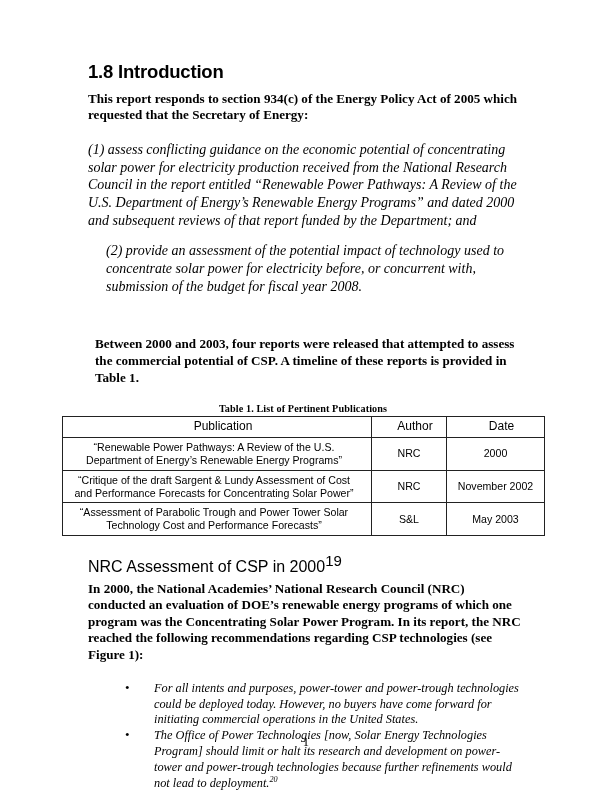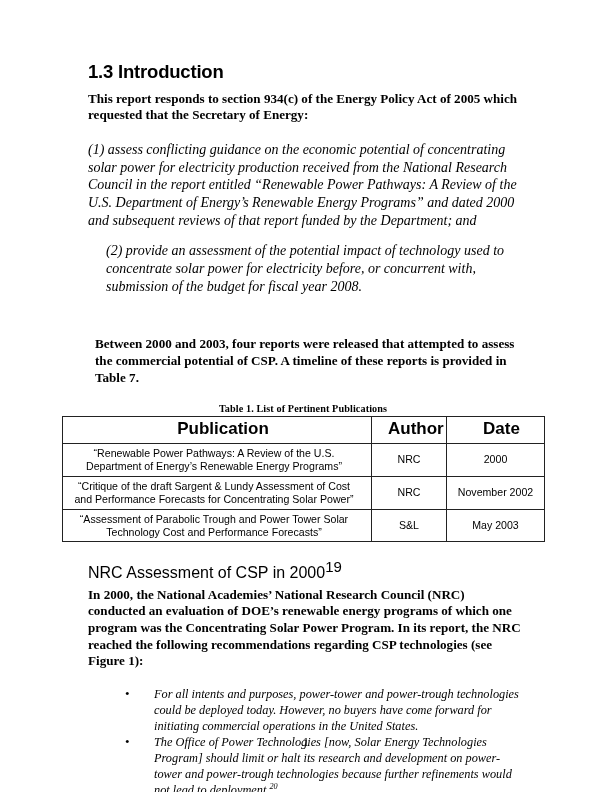--- a/index.html
+++ b/index.html
@@ -102,22 +102,22 @@
   }
   table.pubs th,
   table.pubs td {
     border: 1px solid #222222;
     text-align: center;
     vertical-align: middle;
     padding: 3px 4px;
     line-height: 1.22;
   }
   table.pubs th {
-    font-weight: bold;
-    font-size: 17px;
+    font-weight: normal;
+    font-size: 12px;
     padding: 2px 4px 3px 16px;
   }
   table.pubs td.pub { padding-left: 6px; padding-right: 12px; }
   col.c-pub    { width: 309px; }
   col.c-author { width:  75px; }
   col.c-date   { width:  98px; }
 
   
   ul.bullets {
     list-style: none;
@@ -158,36 +158,36 @@
     font-size: 12.6px;
     font-family: "Liberation Serif", "DejaVu Serif", serif;
   }
 </style>
 </head>
 <body>
 
 <div class="page">
   <div class="content">
 
-    <h1 class="sec-heading">1.3 Introduction</h1>
+    <h1 class="sec-heading">1.8 Introduction</h1>
 
     <p class="body">This report responds to section 934(c) of the Energy Policy Act of 2005 which requested that the Secretary of Energy:</p>
 
     <div class="gap-md"></div>
 
     <p class="quote">(1) assess conflicting guidance on the economic potential of concentrating solar power for electricity production received from the National Research Council in the report entitled “Renewable Power Pathways: A Review of the U.S.  Department of Energy’s Renewable Energy Programs” and dated 2000 and subsequent reviews of that report funded by the Department; and</p>
 
     <p class="quote">(2) provide an assessment of the potential impact of technology used to concentrate solar power for electricity before, or concurrent with, submission of the budget for fiscal year 2008.</p>
 
     <div class="gap-xl"></div>
 
 
     <div class="gap-sm"></div>
 
-    <p class="body indent">Between 2000 and 2003, four reports were released that attempted to assess the commercial potential of CSP.  A timeline of these reports is provided in Table 7.</p>
+    <p class="body indent">Between 2000 and 2003, four reports were released that attempted to assess the commercial potential of CSP.  A timeline of these reports is provided in Table 1.</p>
 
     <div class="gap-md"></div>
 
     <div class="table-wrap">
       <div class="table-caption">Table 1. List of Pertinent Publications</div>
       <table class="pubs">
         <colgroup>
           <col class="c-pub">
             <col class="c-author">
             <col class="c-date">

